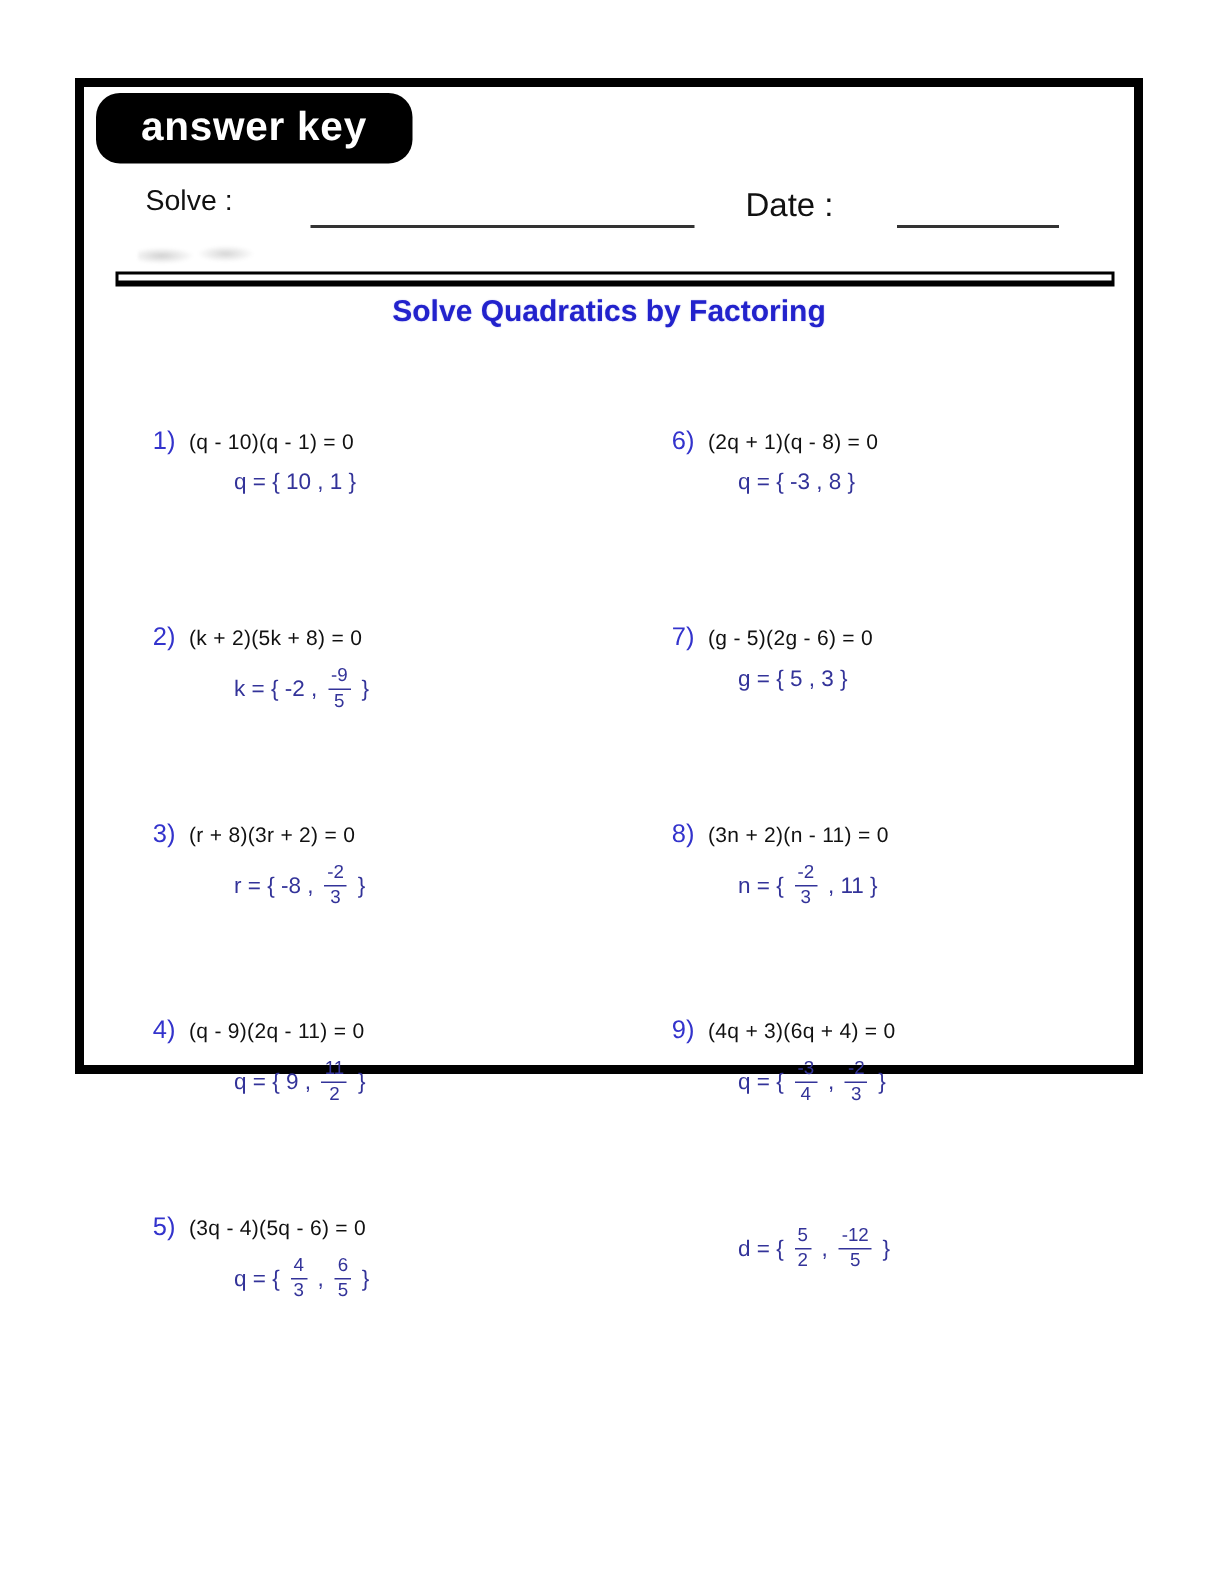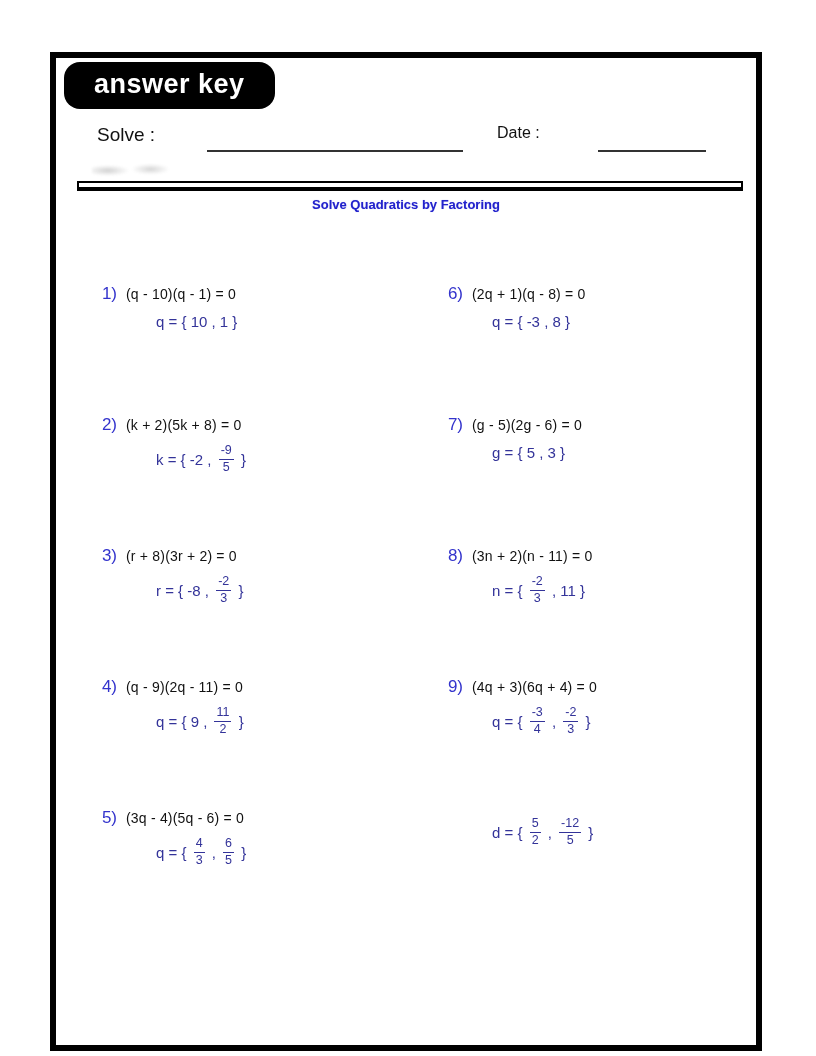--- a/index.html
+++ b/index.html
@@ -3,46 +3,46 @@
 <meta charset="utf-8">
 <style>
   * { margin:0; padding:0; box-sizing:border-box; }
   html,body { background:#ffffff; }
   body {
     width:816px; height:1056px; position:relative;
     font-family:"Liberation Sans", sans-serif;
     color:#111;
   }
   .sheet {
-    position:absolute; left:50px; top:52px; width:712px; height:999px;
+    position:absolute; left:50px; top:52px; width:712px; height:664px;
     border:6px solid #000; background:#fff;
   }
   .badge {
     position:absolute; left:8px; top:4px;
     background:var(--badge-bg,#000); color:var(--badge-fg,#fff);
     border-radius:16px; padding:7px 30px 9px 30px;
     font-size:27px; font-weight:bold; letter-spacing:0.5px;
   }
   .name-label { position:absolute; left:41px; top:66px; font-size:19px; }
   .name-line  { position:absolute; left:151px; top:92px; width:256px; border-bottom:2px solid #333; height:0; }
-  .date-label { position:absolute; left:441px; top:66px; font-size:16px; }
+  .date-label { position:absolute; left:441px; top:66px; font-size:22px; }
   .date-line  { position:absolute; left:542px; top:92px; width:108px; border-bottom:2px solid #333; height:0; }
   .artifact {
     position:absolute; left:36px; top:106px; width:78px; height:13px;
     background:radial-gradient(ellipse 40% 60% at 20% 50%, rgba(90,90,90,.55), rgba(120,120,120,0) 70%),
                radial-gradient(ellipse 35% 60% at 75% 40%, rgba(90,90,90,.5), rgba(120,120,120,0) 70%);
     filter:blur(1px); opacity:.5;
   }
   .divider {
     position:absolute; left:21px; top:123px; width:666px; height:10px;
     border:2px solid #000; border-bottom-width:4px; background:#fff;
   }
   .title {
     position:absolute; left:0; top:139px; width:100%; text-align:center;
-    color:var(--title-blue,#2222cc); font-size:13px; font-weight:bold;
+    color:var(--title-blue,#2222cc); font-size:20px; font-weight:bold;
     text-shadow:0 0 1px rgba(34,34,204,.35);
   }
   .instruction {
     position:absolute; left:69px; top:174px;
     font-size:12.5px; font-weight:bold; color:#000;
   }
   .problems {
     position:absolute; left:0; top:226px; width:700px;
     display:grid; grid-template-columns:356px 344px;
     grid-template-rows:repeat(5,131px); grid-auto-flow:column;

